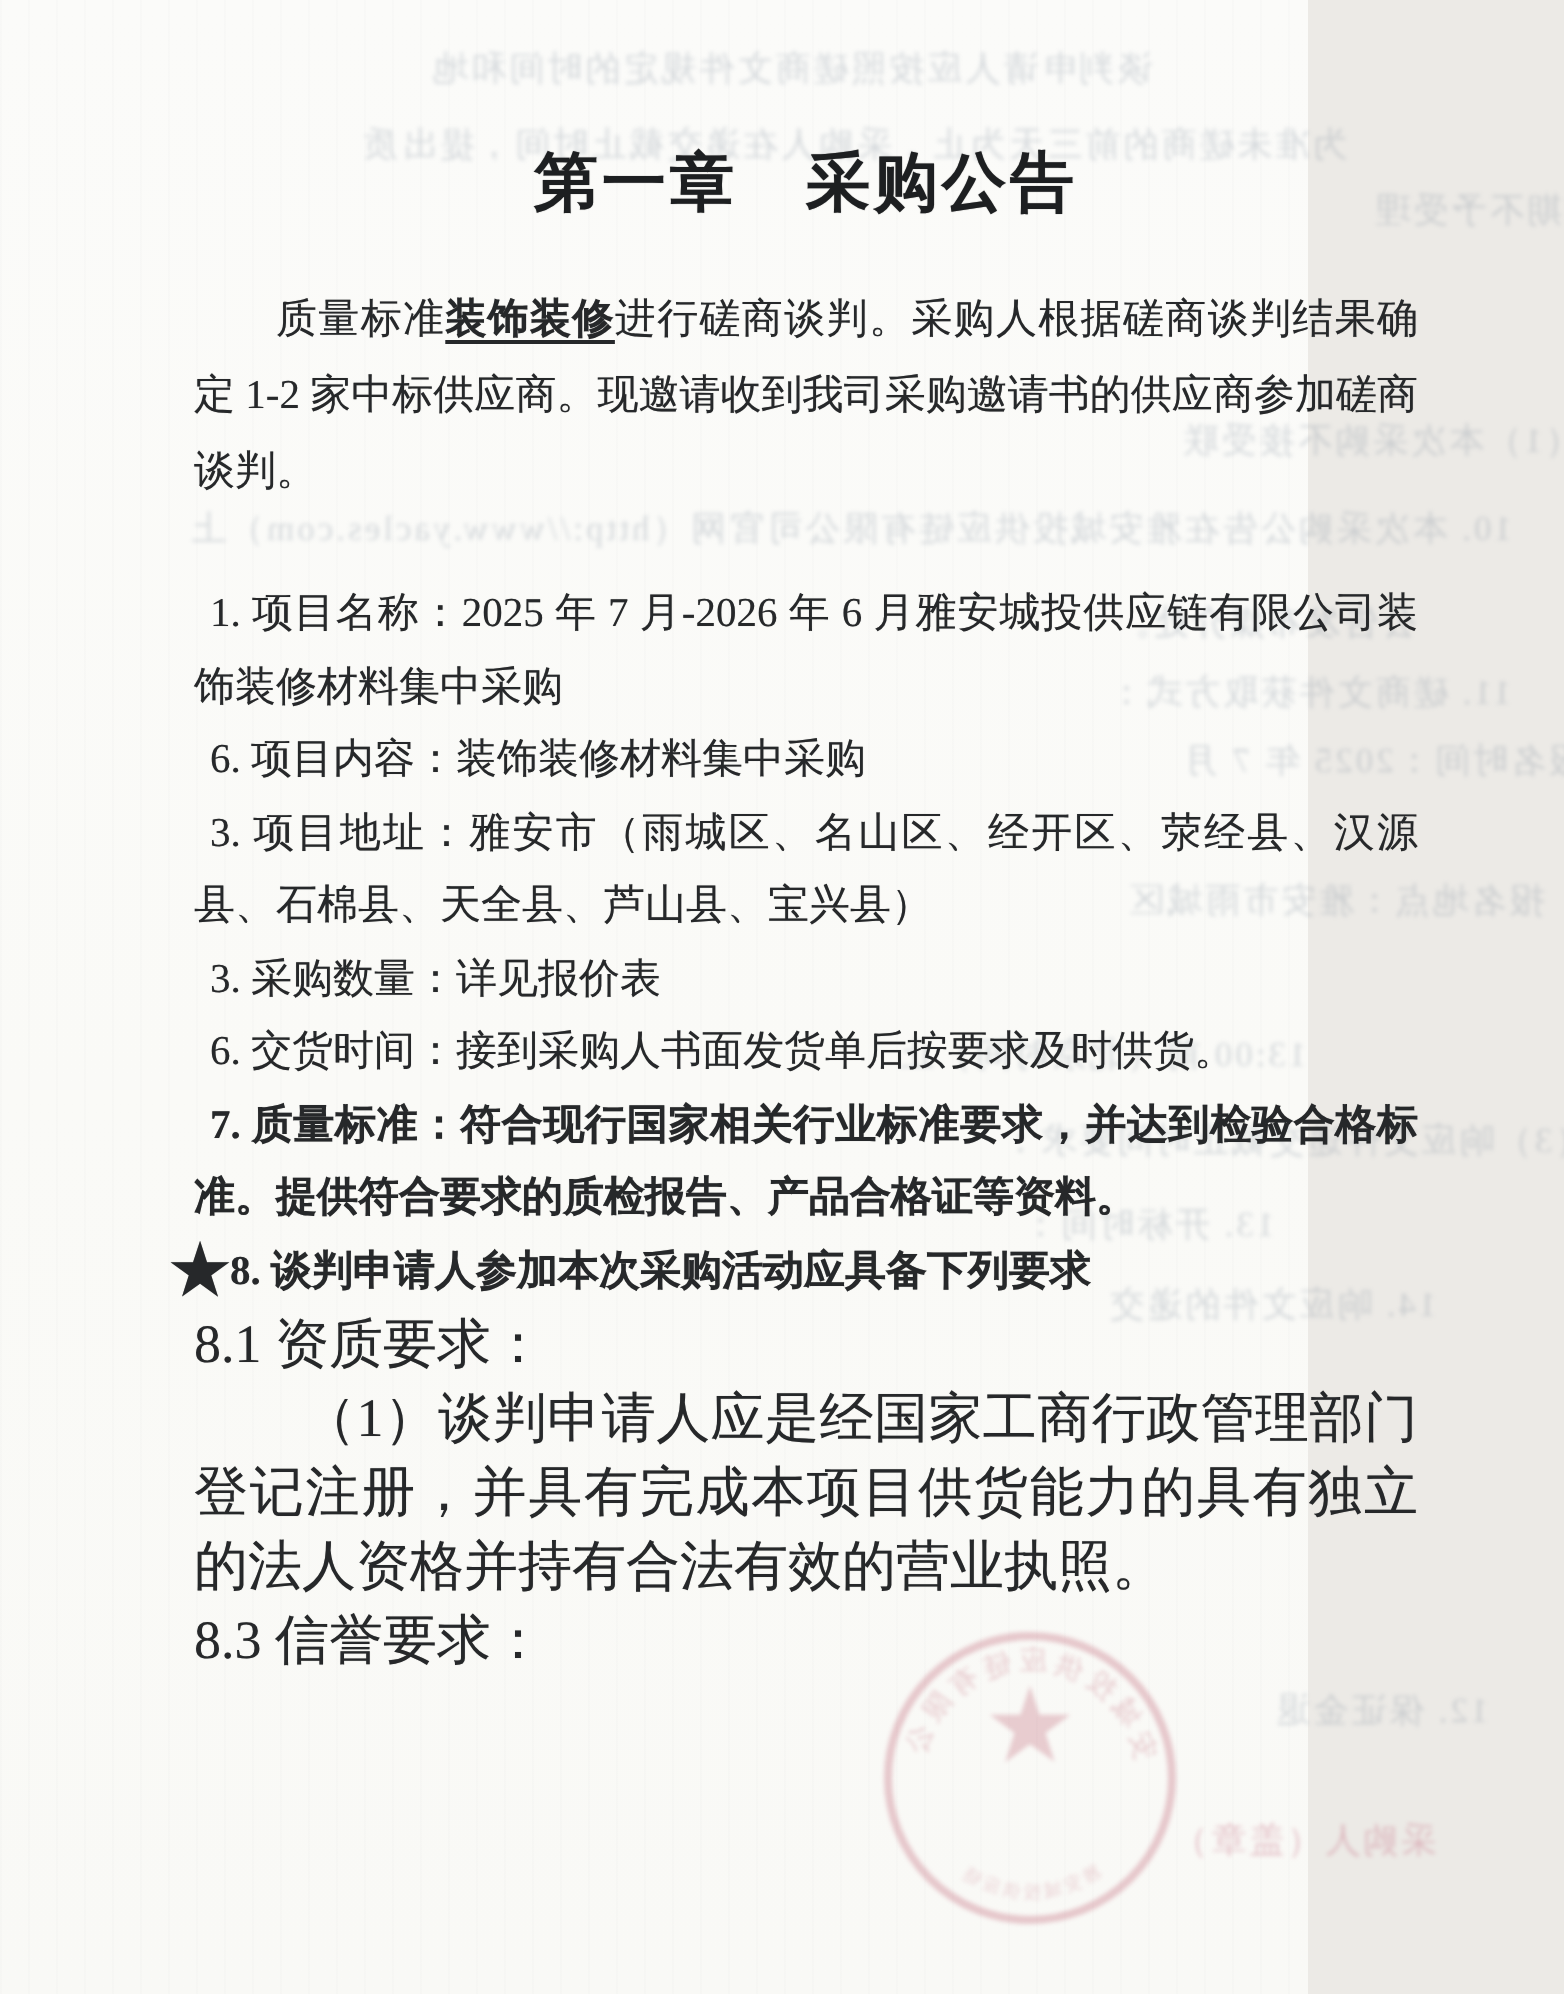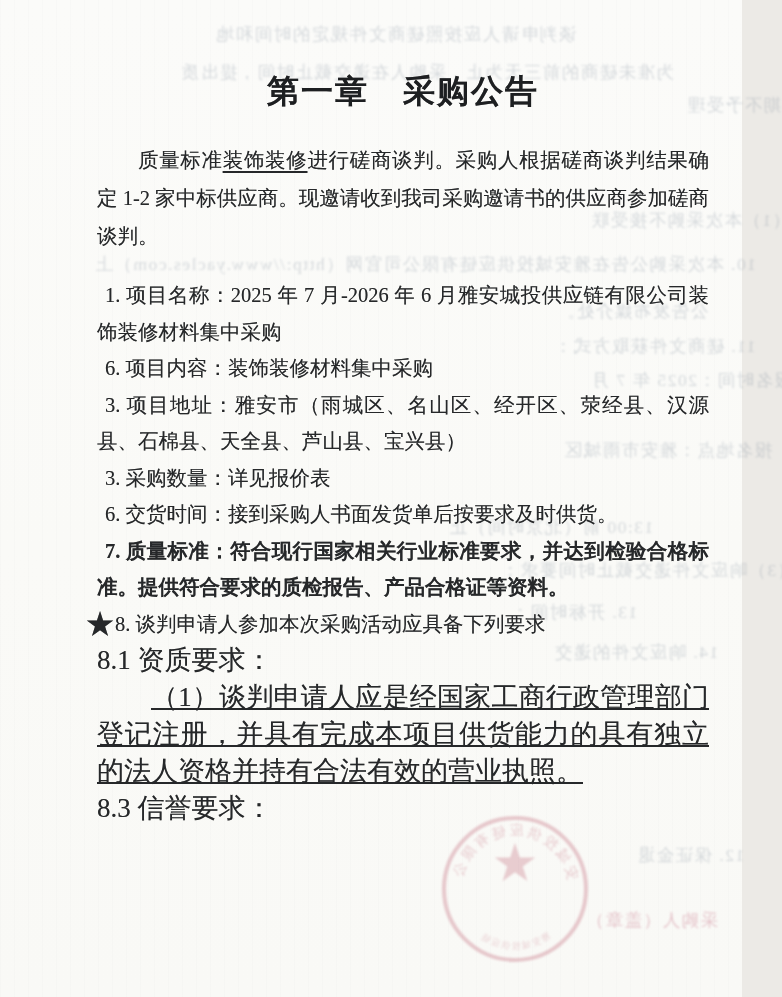--- a/index.html
+++ b/index.html
@@ -2,21 +2,21 @@
 <html lang="zh"><head>
 <meta charset="utf-8">
 <style>
   html,body{margin:0;padding:0;}
   body{
     width:782px;height:997px;overflow:hidden;
     background:#eceae6;
     font-family:"Liberation Serif","DejaVu Serif",serif;
   }
   .page{
-    position:relative;width:742px;height:997px;
+    position:relative;width:654px;height:997px;
     background:
       repeating-linear-gradient(90deg, rgba(110,115,125,.018) 0 1px, rgba(0,0,0,0) 1px 14px),
       linear-gradient(180deg,#fbfbf9 0%,#fafaf7 55%,#f9f9f6 100%);
     color:#26282a;
   }
   
   .bleed-layer{position:absolute;inset:0;pointer-events:none;}
   .bleed{
     position:absolute;white-space:nowrap;
     transform:scaleX(-1);
@@ -30,34 +30,34 @@
   .chapter-title{
     margin:0;text-align:center;
     font-size:32px;font-weight:bold;letter-spacing:2px;color:#1d1f21;
     text-shadow:0 0 .5px rgba(0,0,0,.55);
   }
   .intro{
     margin:27px 0 0;font-size:20.5px;line-height:38px;
     text-align:justify;text-indent:2em;
     text-shadow:0 0 .4px rgba(0,0,0,.4);
   }
-  .intro .u{font-weight:normal;text-decoration:underline;text-underline-offset:4px;}
-  .list{margin-top:22px;}
+  .intro .u{font-weight:bold;text-decoration:underline;text-underline-offset:4px;}
+  .list{margin-top:34px;}
   .list p{
     margin:0;font-size:20.5px;line-height:36.5px;text-align:justify;
     text-indent:8px;text-shadow:0 0 .4px rgba(0,0,0,.4);
   }
   .list p.b{font-weight:bold;}
-  .list p.star-line{text-indent:-12px;font-weight:normal;}
+  .list p.star-line{text-indent:-12px;font-weight:bold;}
   .star-icon{font-size:30px;vertical-align:-3px;line-height:0;}
   .sections p{
     margin:0;font-size:27px;line-height:37px;text-align:justify;
     text-shadow:0 0 .4px rgba(0,0,0,.4);
   }
-  .sec-body{text-indent:2em;text-decoration:underline;}
+  .sec-body{text-indent:2em;}
   
   .seal{
     position:absolute;left:430px;top:812px;width:170px;height:170px;
     transform:scaleX(-1);
     filter:blur(1px);opacity:.55;pointer-events:none;
   }
 </style>
 </head>
 <body>
 

